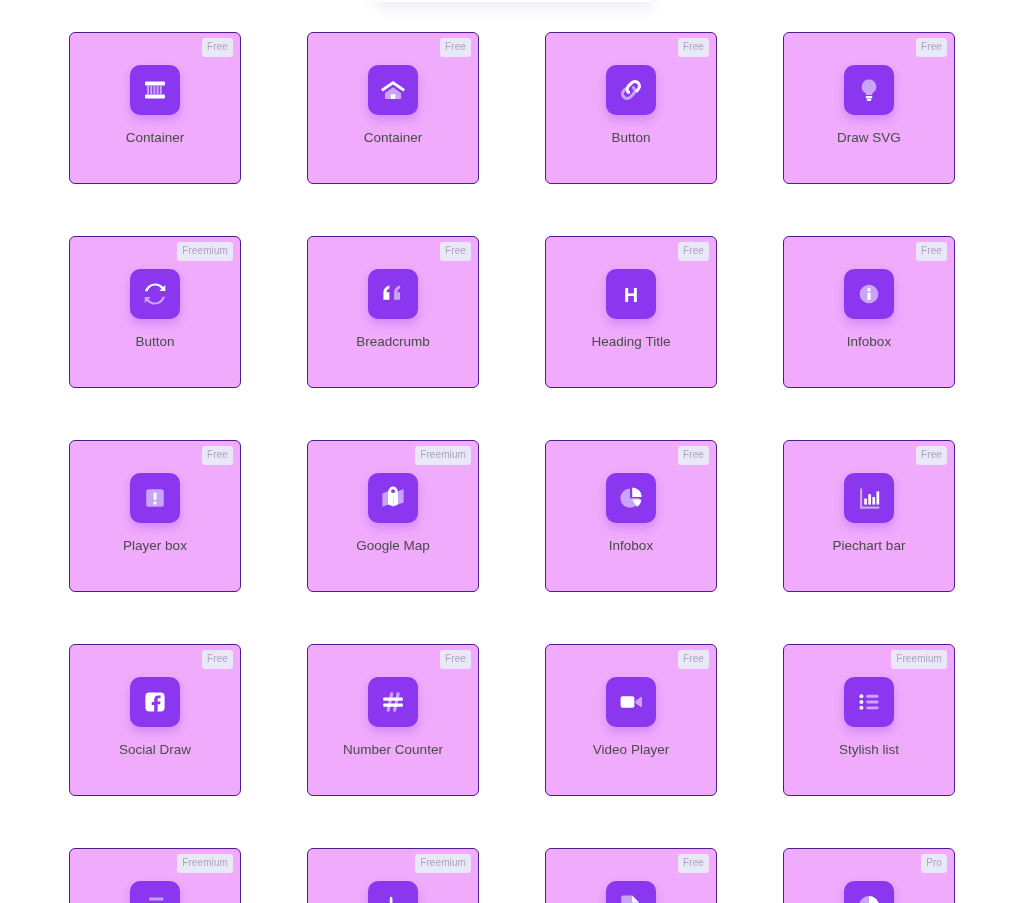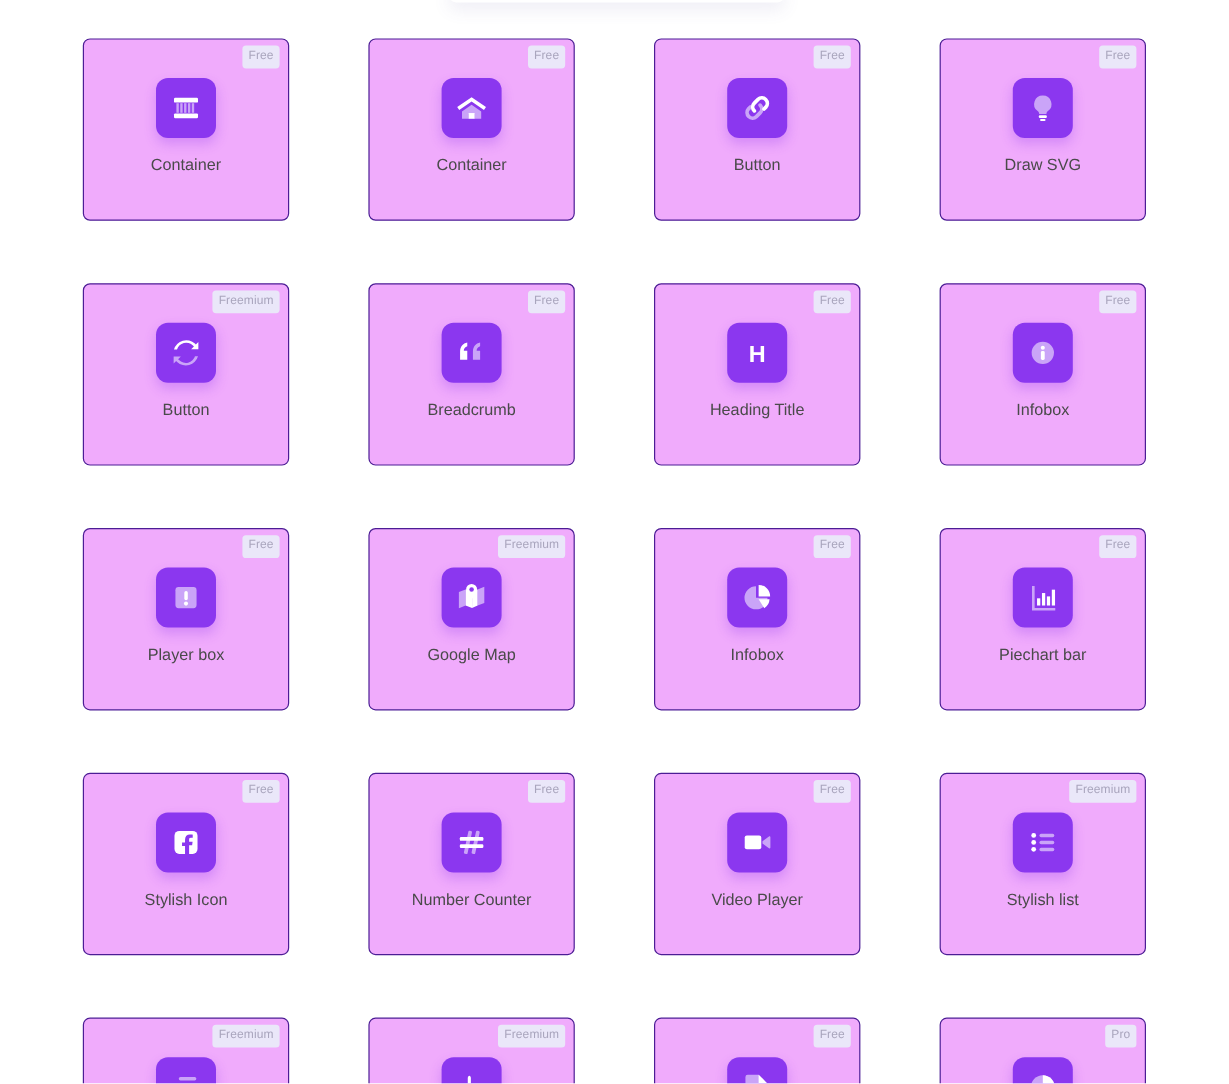--- a/index.html
+++ b/index.html
@@ -234,21 +234,21 @@
         <div class="card-label">Piechart bar</div>
       </div>
       <div class="card">
         <span class="badge">Free</span>
         <div class="icon-box">
           <svg width="28" height="28" viewBox="0 0 28 28">
       <rect x="4.4" y="4.4" width="19.2" height="19.2" rx="4" fill="#ffffff"></rect>
       <path d="M16.6 23.6v-7.3h2.5l.4-2.9h-2.9v-1.8c0-.8.2-1.4 1.4-1.4h1.6V7.6c-.3 0-1.3-.1-2.4-.1-2.4 0-4 1.5-4 4.2v2.3h-2.5v2.9h2.5v7.3z" fill="#8b37ef"></path>
           </svg>
         </div>
-        <div class="card-label">Stylish Icon</div>
+        <div class="card-label">Social Draw</div>
       </div>
       <div class="card">
         <span class="badge">Free</span>
         <div class="icon-box">
           <svg width="28" height="28" viewBox="0 0 28 28">
       <g fill="#ffffff">
         <rect x="4.2" y="9.6" width="19.6" height="3.1" rx="1"></rect>
         <rect x="4.2" y="15.6" width="19.6" height="3.1" rx="1"></rect>
             </g>
       <g fill="rgba(255,255,255,0.55)">

